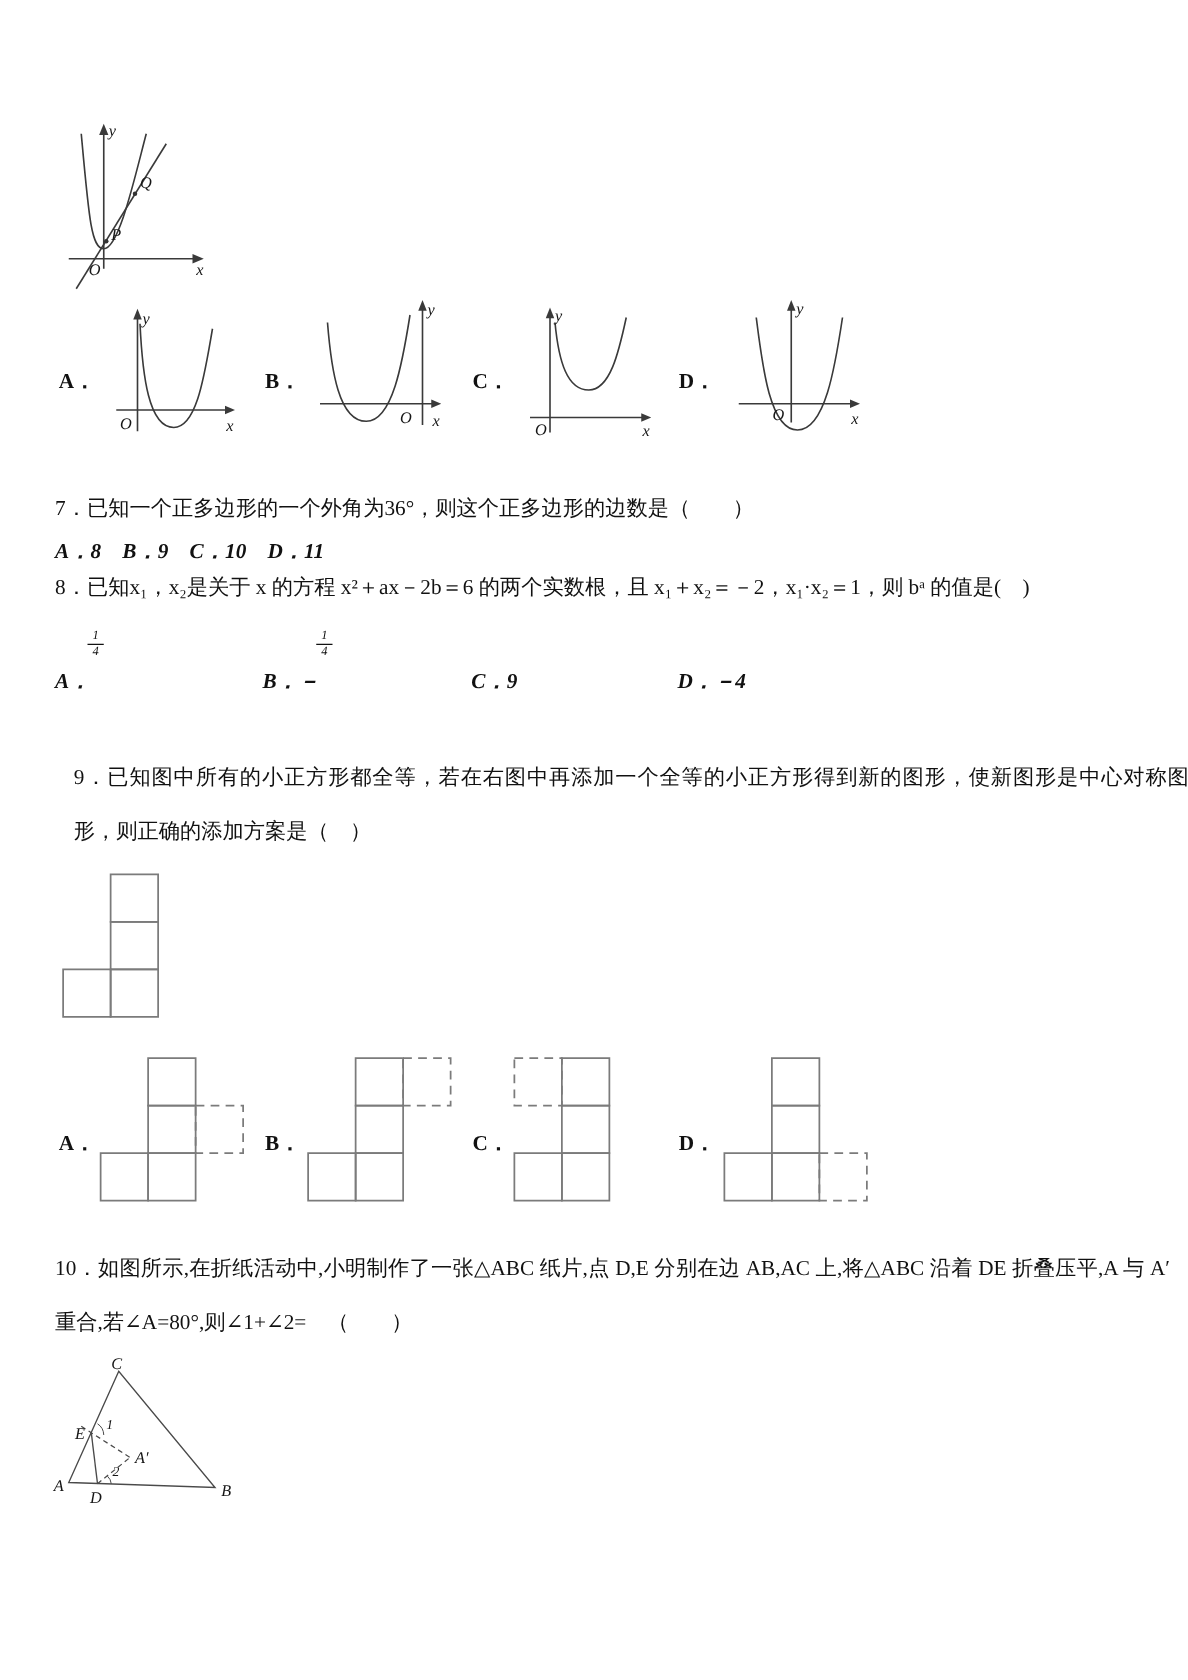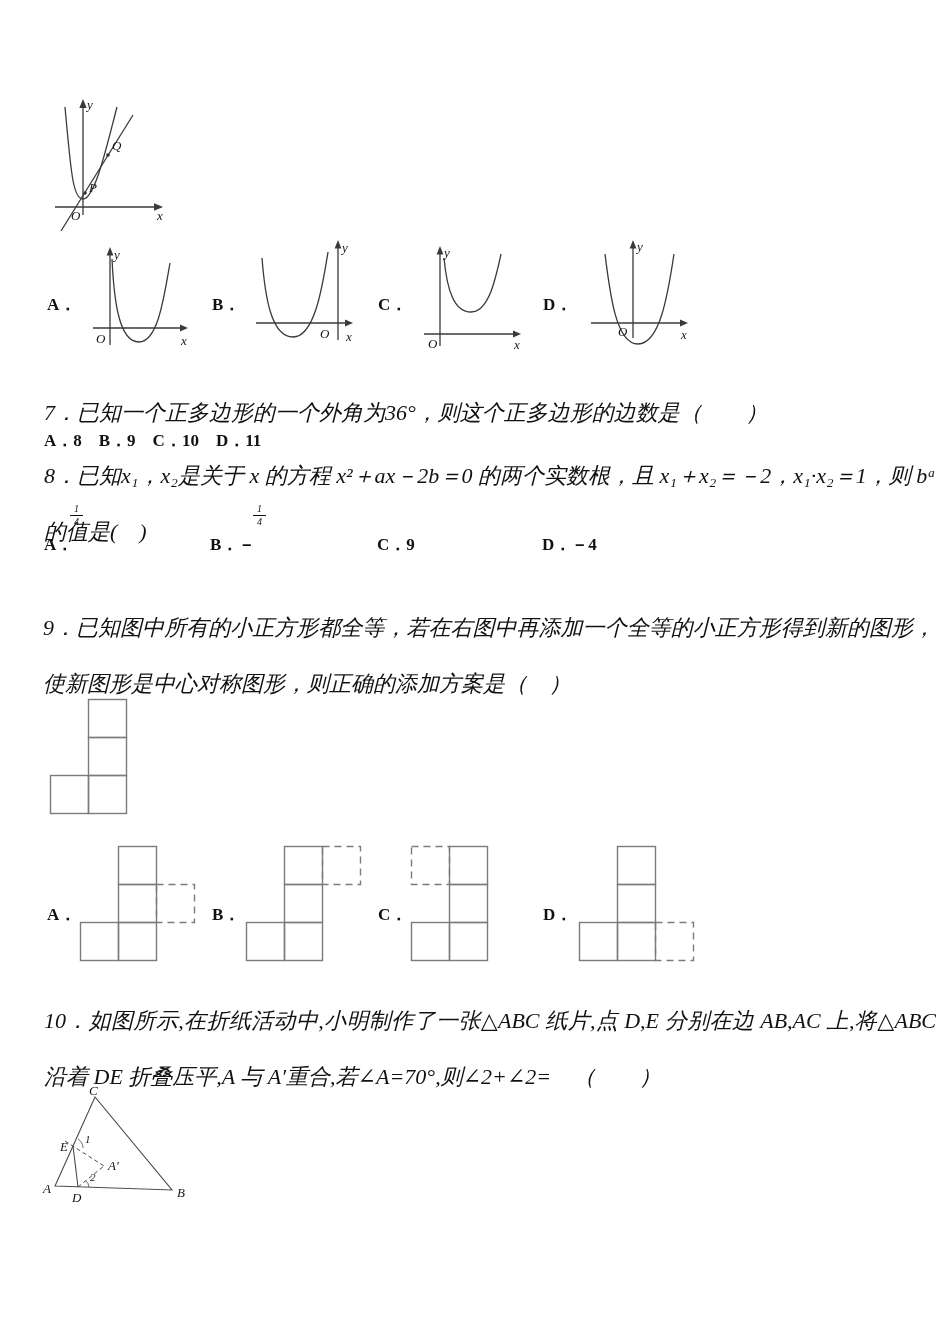--- a/index.html
+++ b/index.html
@@ -3,22 +3,22 @@
 <meta charset="utf-8">
 <style>
   * { margin:0; padding:0; box-sizing:border-box; }
   html,body { background:#ffffff; }
   .page {
     position:relative; width:950px; height:1344px; background:#ffffff;
     font-family:"Liberation Serif","DejaVu Serif","DejaVu Sans",serif;
     color:#111; overflow:hidden;
   }
   .abs { position:absolute; }
-  .q-text { font-size:22px; line-height:2.55; text-align:justify;font-style:italic; }
-  .ans-row { font-size:17px; line-height:1.5; font-weight:bold; }
+  .q-text { font-size:17px; line-height:2.55; text-align:justify; }
+  .ans-row { font-size:17px; line-height:1.5; font-weight:bold;font-style:italic; }
   .opt-label { font-size:17px; line-height:1.4; font-weight:bold; }
   .frac { position:absolute; width:13px; text-align:center; font-style:italic;
           font-size:10px; line-height:1.15; }
   .frac .num { border-bottom:1px solid #111; padding:0 2px; }
   svg text { font-family:"Liberation Serif","DejaVu Serif",serif; font-style:italic;
              font-size:13px; fill:#161616; }
   .axis, .curve { stroke:#3a3a3a; fill:none; stroke-width:1.3; }
   .ah { fill:#3a3a3a; stroke:none; }
   .sq { fill:none; stroke:#7b7b7b; stroke-width:1.4; }
   .sq-dash { fill:none; stroke:#7b7b7b; stroke-width:1.4; stroke-dasharray:7 5; }
@@ -91,37 +91,37 @@
     <path class="ah" d="M48,2 L44.6,10.5 L51.4,10.5 Z"></path>
     <path class="curve" d="M20,16 C25,56 31,106 53,106 C75,106 83,56 89,16"></path>
     <text x="33" y="98">O</text>
     <text x="52" y="13">y</text>
     <text x="96" y="101">x</text>
   </svg>
 
   <div class="abs q-text" style="left:44px;top:385px;width:892px">7．已知一个正多边形的一个外角为36°，则这个正多边形的边数是（　　）</div>
   <div class="abs ans-row" style="left:44px;top:428px">A．8　B．9　C．10　D．11</div>
 
-  <div class="abs q-text" style="left:44px;top:448px;width:892px">8．已知x₁，x₂是关于 x 的方程 x²＋ax－2b＝0 的两个实数根，且 x₁＋x₂＝－2，x₁·x₂＝1，则 bᵃ 的值是(　)</div>
+  <div class="abs q-text" style="left:44px;top:448px;width:892px">8．已知x₁，x₂是关于 x 的方程 x²＋ax－2b＝6 的两个实数根，且 x₁＋x₂＝－2，x₁·x₂＝1，则 bᵃ 的值是(　)</div>
 
   <div class="frac" style="left:70px;top:503px">
     <div class="num">1</div>
     <div class="den">4</div>
   </div>
   <div class="frac" style="left:253px;top:503px">
     <div class="num">1</div>
     <div class="den">4</div>
   </div>
 
   <span class="abs ans-row" style="left:44px;top:532px">A．</span>
   <span class="abs ans-row" style="left:210px;top:532px">B．－</span>
   <span class="abs ans-row" style="left:377px;top:532px">C．9</span>
   <span class="abs ans-row" style="left:542px;top:532px">D．－4</span>
 
-  <div class="abs q-text" style="left:43px;top:600px;width:892px">9．已知图中所有的小正方形都全等，若在右图中再添加一个全等的小正方形得到新的图形，使新图形是中心对称图形，则正确的添加方案是（　）</div>
+  <div class="abs q-text" style="left:59px;top:600px;width:892px">9．已知图中所有的小正方形都全等，若在右图中再添加一个全等的小正方形得到新的图形，使新图形是中心对称图形，则正确的添加方案是（　）</div>
 
   <svg class="abs" style="left:49px;top:698px" width="81" height="118" viewBox="-1.5 -1.5 81 118">
     <rect class="sq" x="38" y="0" width="38" height="38"></rect>
     <rect class="sq" x="38" y="38" width="38" height="38"></rect>
     <rect class="sq" x="0" y="76" width="38" height="38"></rect>
     <rect class="sq" x="38" y="76" width="38" height="38"></rect>
   </svg>
 
   <span class="abs opt-label" style="left:47px;top:903px">A．</span>
   <svg class="abs" style="left:79px;top:845px" width="117" height="117" viewBox="-1.5 -1.5 117 117">
@@ -152,21 +152,21 @@
 
   <span class="abs opt-label" style="left:543px;top:903px">D．</span>
   <svg class="abs" style="left:578px;top:845px" width="117" height="117" viewBox="-1.5 -1.5 117 117">
     <rect class="sq" x="38" y="0" width="38" height="38"></rect>
     <rect class="sq" x="38" y="38" width="38" height="38"></rect>
     <rect class="sq" x="0" y="76" width="38" height="38"></rect>
     <rect class="sq" x="38" y="76" width="38" height="38"></rect>
     <rect class="sq-dash" x="76" y="76" width="38" height="38"></rect>
   </svg>
 
-  <div class="abs q-text" style="left:44px;top:993px;width:892px">10．如图所示,在折纸活动中,小明制作了一张△ABC 纸片,点 D,E 分别在边 AB,AC 上,将△ABC 沿着 DE 折叠压平,A 与 A′重合,若∠A=70°,则∠2+∠2=　（　　）</div>
+  <div class="abs q-text" style="left:44px;top:993px;width:892px">10．如图所示,在折纸活动中,小明制作了一张△ABC 纸片,点 D,E 分别在边 AB,AC 上,将△ABC 沿着 DE 折叠压平,A 与 A′重合,若∠A=80°,则∠1+∠2=　（　　）</div>
 
   <svg class="abs" style="left:42px;top:1083px" width="200" height="128" viewBox="0 0 200 128">
     <path class="tl" d="M13,103 L130,107 L53,14 Z"></path>
     <path class="tl" d="M31,63 L36,104"></path>
     <path class="tl-dash" d="M23,58 L62,83"></path>
     <path class="tl-dash" d="M36,104 L62,83"></path>
     <path class="arc" d="M36,56 A 11 11 0 0 1 41,65"></path>
     <path class="arc" d="M44,98 A 9 9 0 0 1 47,104"></path>
     <text x="1" y="110">A</text>
     <text x="135" y="114">B</text>

